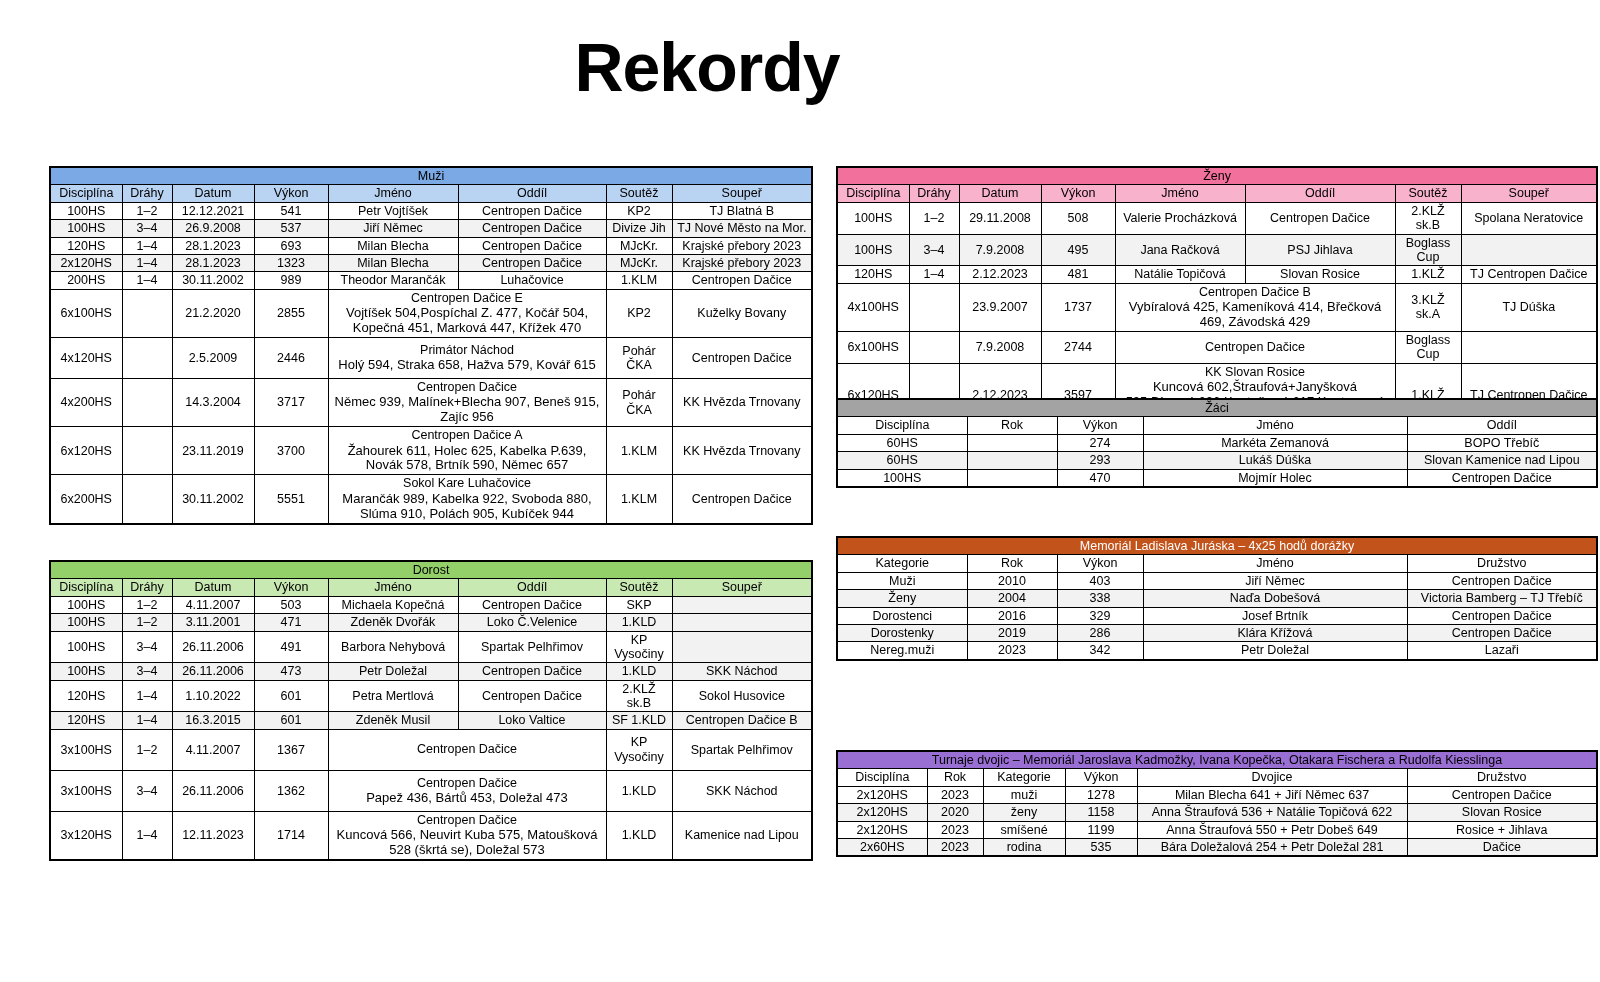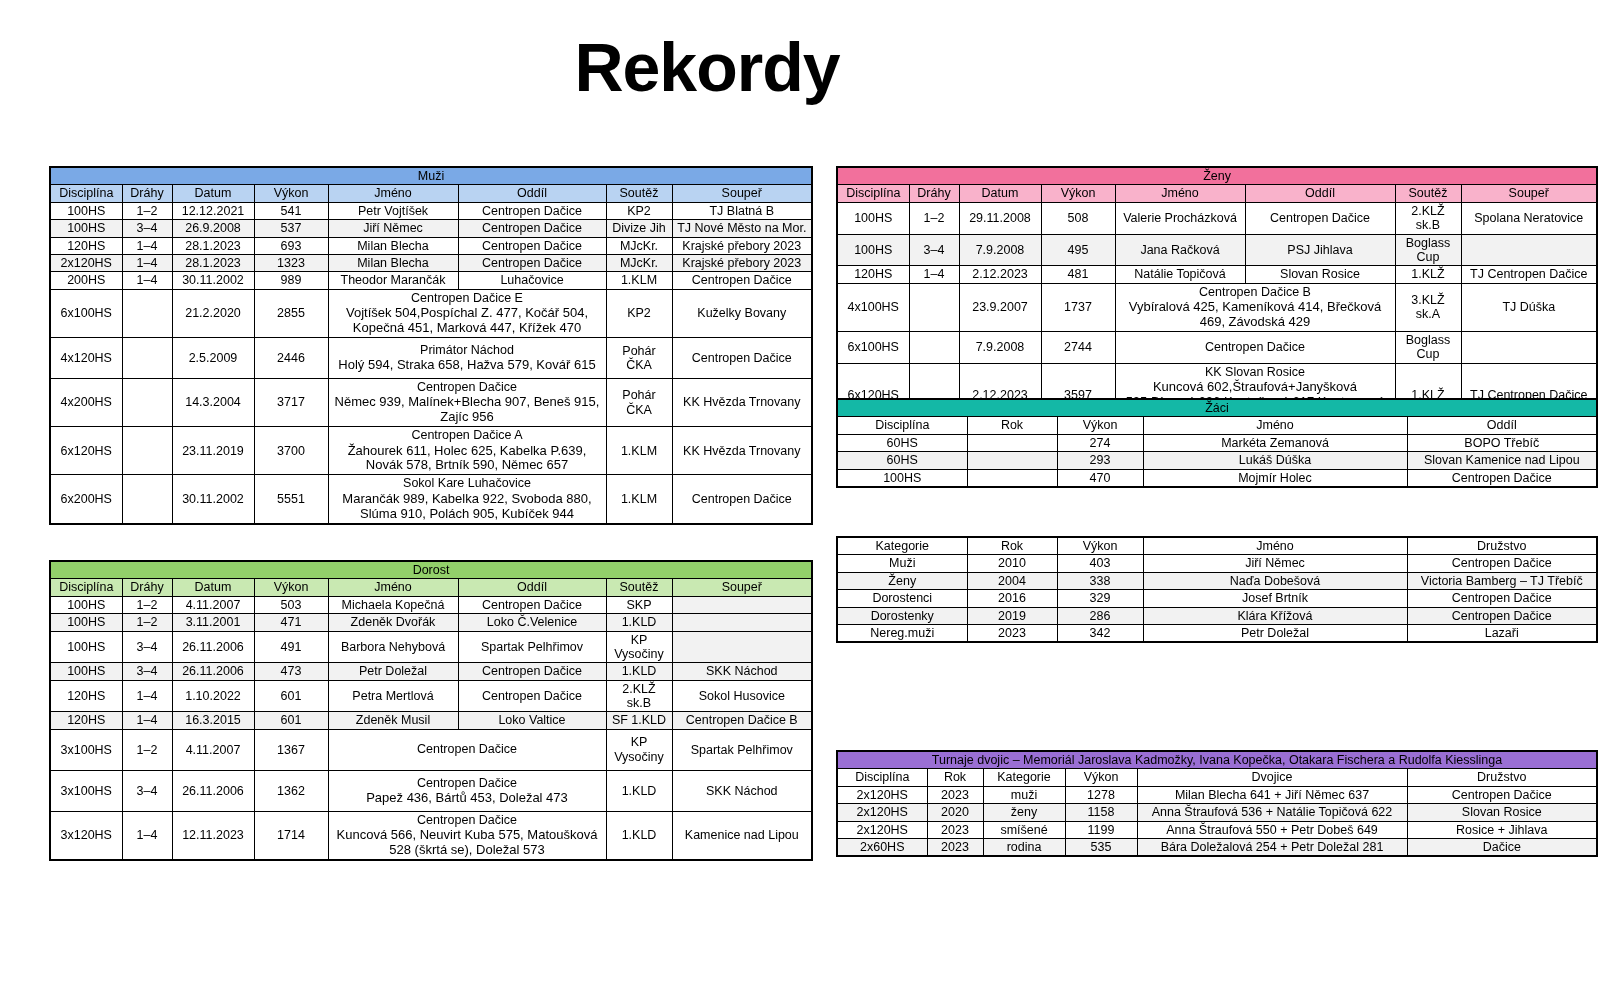--- a/index.html
+++ b/index.html
@@ -49,21 +49,21 @@
     border: 1px solid #000;
   }
   .hdr td {
     font-weight: 700;
     font-size: 12.5px;
     padding: 2px;
   }
   .b-muzi   { background: #7aa9e6; }
   .b-dorost { background: #93d06a; margin-left: 40px; }
   .b-zeny   { background: #f2709c; }
-  .b-zaci   { background: #14b8a6; margin-top: 32px; }
+  .b-zaci   { background: #a3a3a3; margin-top: 32px; }
   .b-jurask { background: #c1531b; color:#fff; }
   .b-kadm   { background: #9a6fd4; border-radius: 8px; }
   .hdr-blue   { background: #b9d3f2; }
   .hdr-green  { background: #c9e9b2; }
   .hdr-pink   { background: #f9b2cb; }
   .hdr-plain  { background: #ffffff; }
   .row-alt { background: #f2f2f2; }
   .sub {
     display: block;
     font-size: 13px;
@@ -488,20 +488,23 @@
   <div class="tbl-wrap" style="left:815px; top:536px; width:760px;">
     <table class="rk">
       <colgroup>
         <col style="width:130px">
           <col style="width:90px">
           <col style="width:86px">
           <col style="width:264px">
           <col style="width:190px">
       </colgroup>
       <tbody>
+          <tr class="banner b-jurask">
+        <td colspan="5">Memoriál Ladislava Juráska – 4x25 hodů dorážky</td>
+      </tr>
       <tr class="hdr hdr-plain">
         <td>Kategorie</td>
         <td>Rok</td>
         <td>Výkon</td>
         <td>Jméno</td>
         <td>Družstvo</td>
       </tr>
       <tr>
         <td>Muži</td>
         <td>2010</td>

